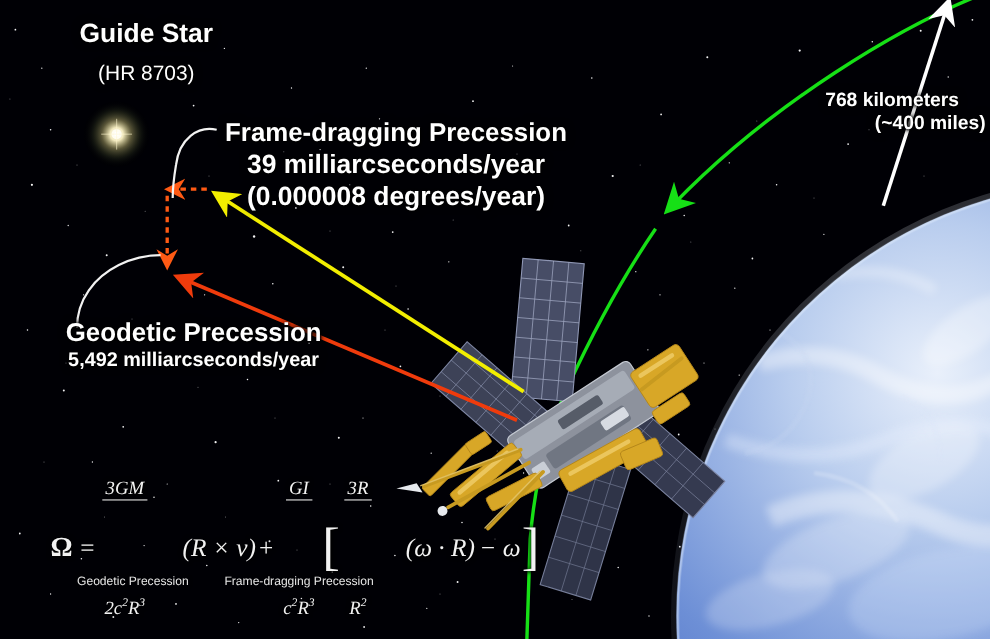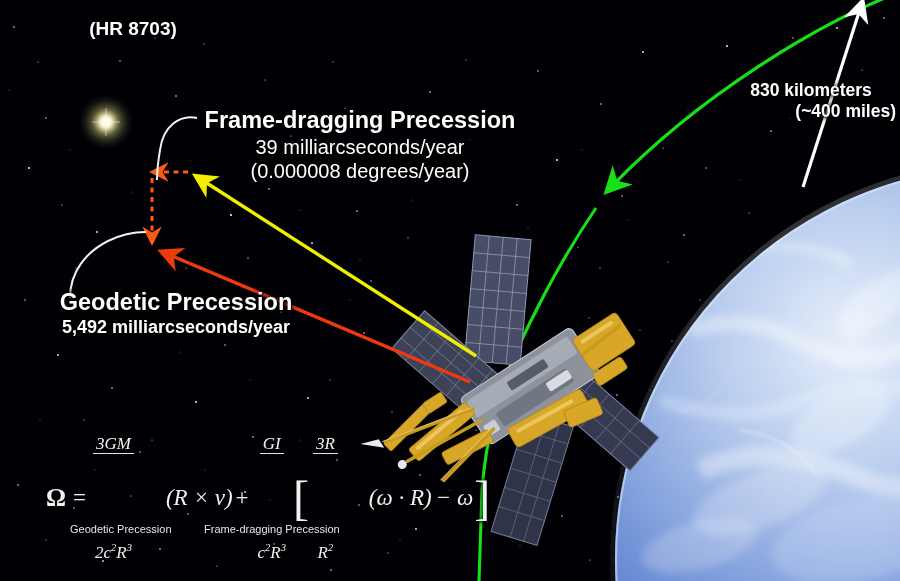--- a/index.html
+++ b/index.html
@@ -37,37 +37,37 @@
     left: 38px;
     top: 16px;
     width: 190px;
   }
   #guide-star-label .l1, #guide-star-label .l2 {
     font-size: 24px;
     font-weight: bold;
   }
   #guide-star-label .l3 {
     font-size: 19px;
-    font-weight: bold;
-    margin-top: 1px;
+    font-weight: normal;
+    margin-top: 11px;
   }
   
   #frame-dragging-label {
     left: 200px;
     top: 106px;
     width: 320px;
   }
   #frame-dragging-label .l1 {
     font-size: 23.5px;
     font-weight: bold;
   }
   #frame-dragging-label .l2,
   #frame-dragging-label .l3 {
-    font-size: 20px;
-    font-weight: normal;
+    font-size: 24px;
+    font-weight: bold;
   }
   
   #geodetic-label {
     left: 36px;
     top: 288px;
     width: 280px;
   }
   #geodetic-label .l1 {
     font-size: 23.5px;
     font-weight: bold;
@@ -517,36 +517,37 @@
 
     <g>
       <path d="M197,118 C180,114 163,126 160,150 C158,162 157,172 157,180" fill="none" stroke="#f2f2f2" stroke-width="2"></path>
     </g>
     <g>
       <path d="M70,298 C70,272 86,252 108,241 C122,234 136,232 146,232" fill="none" stroke="#f2f2f2" stroke-width="2"></path>
     </g>
   </svg>
 
   <div class="label" id="guide-star-label">
+    <div class="l1">Guide Star</div>
     <div class="l3">(HR 8703)</div>
   </div>
 
   <div class="label" id="frame-dragging-label">
     <div class="l1">Frame-dragging Precession</div>
     <div class="l2">39 milliarcseconds/year</div>
     <div class="l3">(0.000008 degrees/year)</div>
   </div>
 
   <div class="label" id="geodetic-label">
     <div class="l1">Geodetic Precession</div>
     <div class="l2">5,492 milliarcseconds/year</div>
   </div>
 
   <div class="label" id="altitude-label">
-    <div class="l1">830 kilometers</div>
+    <div class="l1">768 kilometers</div>
     <div class="l2">(~400 miles)</div>
   </div>
 
   <div id="formula-block">
     <div class="eq">
       <span class="omega">Ω</span>
       <span class="op">=</span>
 
       <span class="frac">
         <span class="num">3GM</span>

